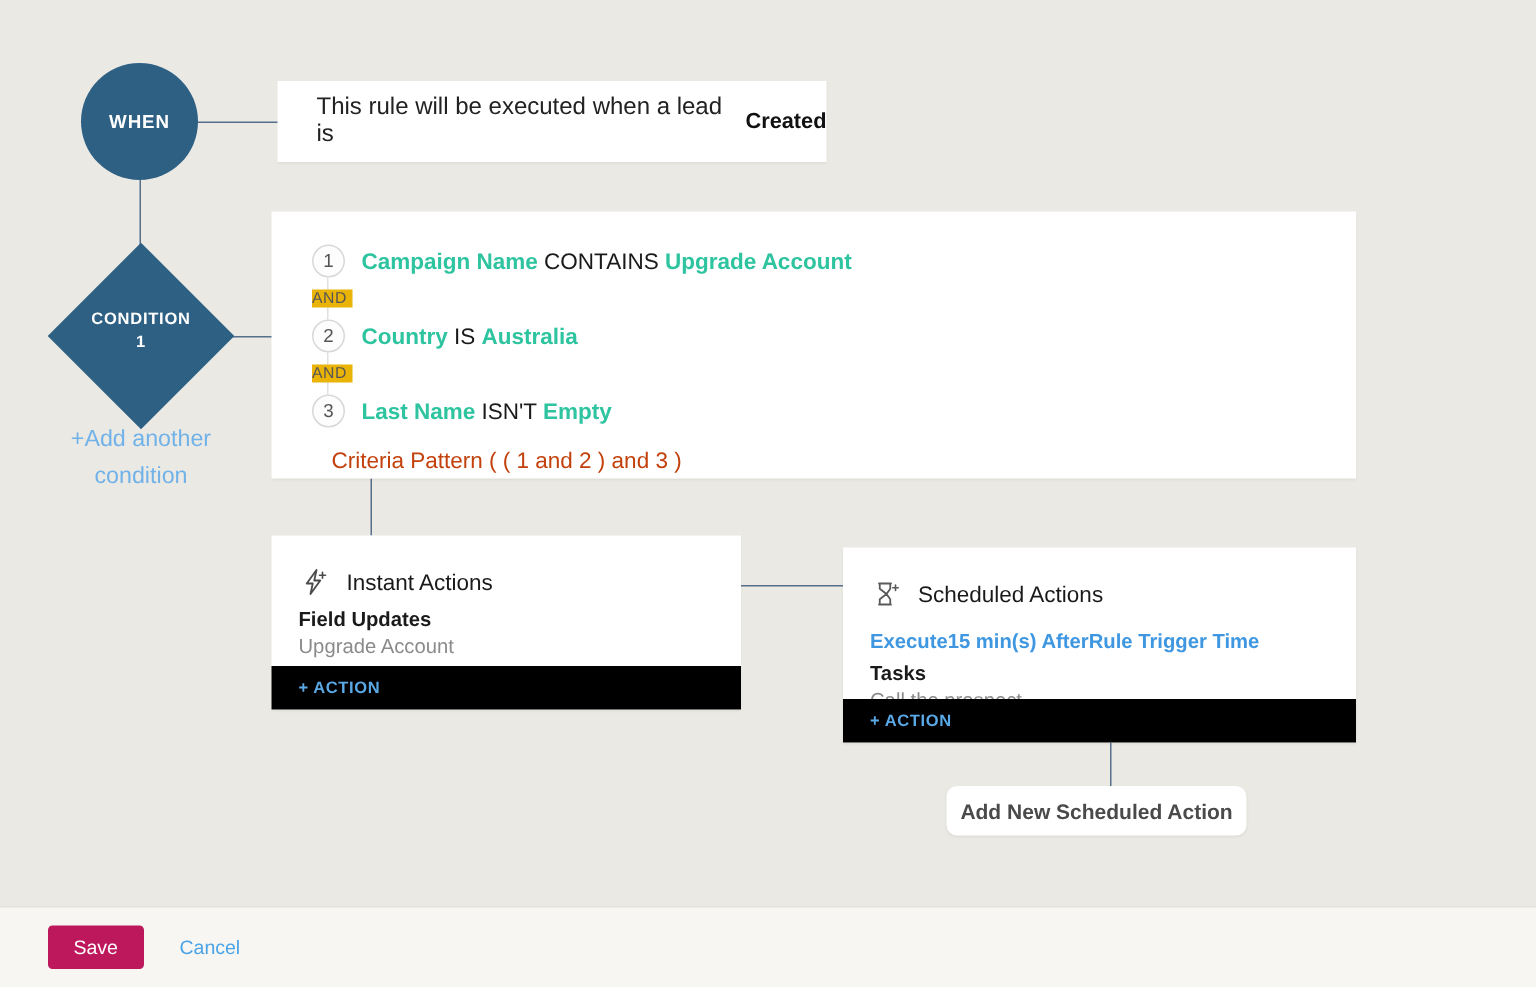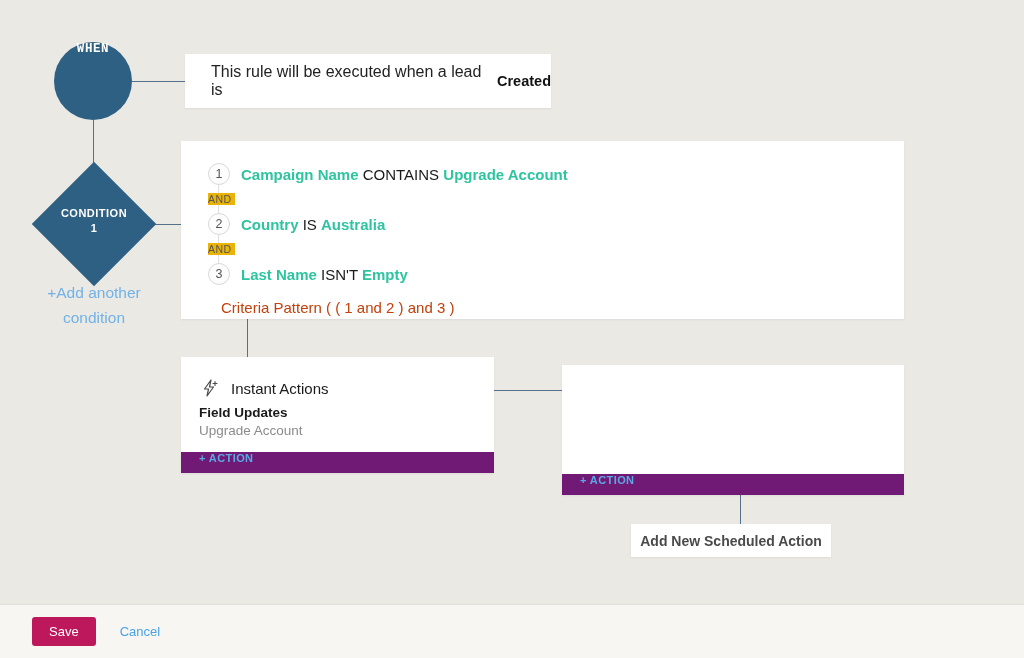--- a/index.html
+++ b/index.html
@@ -31,23 +31,22 @@
   .line-v { width: 1px; }
 
   
   .when-node {
     position: absolute;
     left: 54px; top: 42px;
     width: 78px; height: 78px;
     border-radius: 50%;
     background: #2e6084;
     display: flex;
-    align-items: flex-start;
+    align-items: center;
     justify-content: center;
-    font-family: Liberation Mono, monospace;
   }
   .when-node span {
     color: #ffffff;
     font-size: 12.5px;
     font-weight: bold;
     letter-spacing: 0.6px;
   }
 
   
   .condition-node {
@@ -208,23 +207,24 @@
   .action-group .group-value {
     font-size: 13.5px;
     color: #8b8b8b;
     margin-top: 3px;
   }
 
   .action-footer {
     position: absolute;
     left: 0; bottom: 0;
     width: 100%;
-    height: 21px;
-    background: #701a75;
-    display: flex;
+    height: 29px;
+    background: #000000;
+    display: flex;
+    align-items: center;
     padding-left: 18px;
   }
   .action-footer span {
     font-size: 11px;
     font-weight: bold;
     color: #5aa9e6;
     letter-spacing: 0.4px;
     cursor: pointer;
   }
 
@@ -238,20 +238,21 @@
     width: 200px; height: 33px;
     background: #ffffff;
     display: flex;
     align-items: center;
     justify-content: center;
     font-size: 14px;
     font-weight: bold;
     color: #4a4a4a;
     cursor: pointer;
     box-shadow: 0 1px 2px rgba(0,0,0,0.06);
+    border-radius: 7px;
   }
 
   
   #footer-bar {
     position: absolute;
     left: 0; top: 604px;
     width: 1024px; height: 54px;
     background: #f7f6f2;
     border-top: 1px solid #e3e1db;
     display: flex;
@@ -360,20 +361,36 @@
         <div class="group-title">Field Updates</div>
         <div class="group-value">Upgrade Account</div>
       </div>
     </div>
     <div class="action-footer">
       <span>+ ACTION</span>
     </div>
   </div>
 
   <div class="card" id="scheduled-card">
+    <div class="action-card-body">
+      <div class="action-header">
+        <span class="icon">
+          <svg width="20" height="20" viewBox="0 0 20 20">
+            <path d="M5 3 h8 M5 17 h8 M5.5 3 L5.5 6.5 L10 10 L5.5 13.5 L5.5 17 M12.5 3 L12.5 6.5 L10 10 L12.5 13.5 L12.5 17" fill="none" stroke="#5a5a5a" stroke-width="1.2" stroke-linecap="round" stroke-linejoin="round"></path>
+            <path d="M16 4 v3.6 M14.2 5.8 h3.6" stroke="#5a5a5a" stroke-width="1.1" stroke-linecap="round"></path>
+          </svg>
+        </span>
+        <span class="title">Scheduled Actions</span>
+      </div>
+      <div class="sched-exec">Execute15 min(s) AfterRule Trigger Time</div>
+      <div class="action-group">
+        <div class="group-title">Tasks</div>
+        <div class="group-value">Call the prospect</div>
+      </div>
+    </div>
     <div class="action-footer">
       <span>+ ACTION</span>
     </div>
   </div>
 
   <div id="add-scheduled-btn">Add New Scheduled Action</div>
 
 </div>
 
 <div id="footer-bar">

